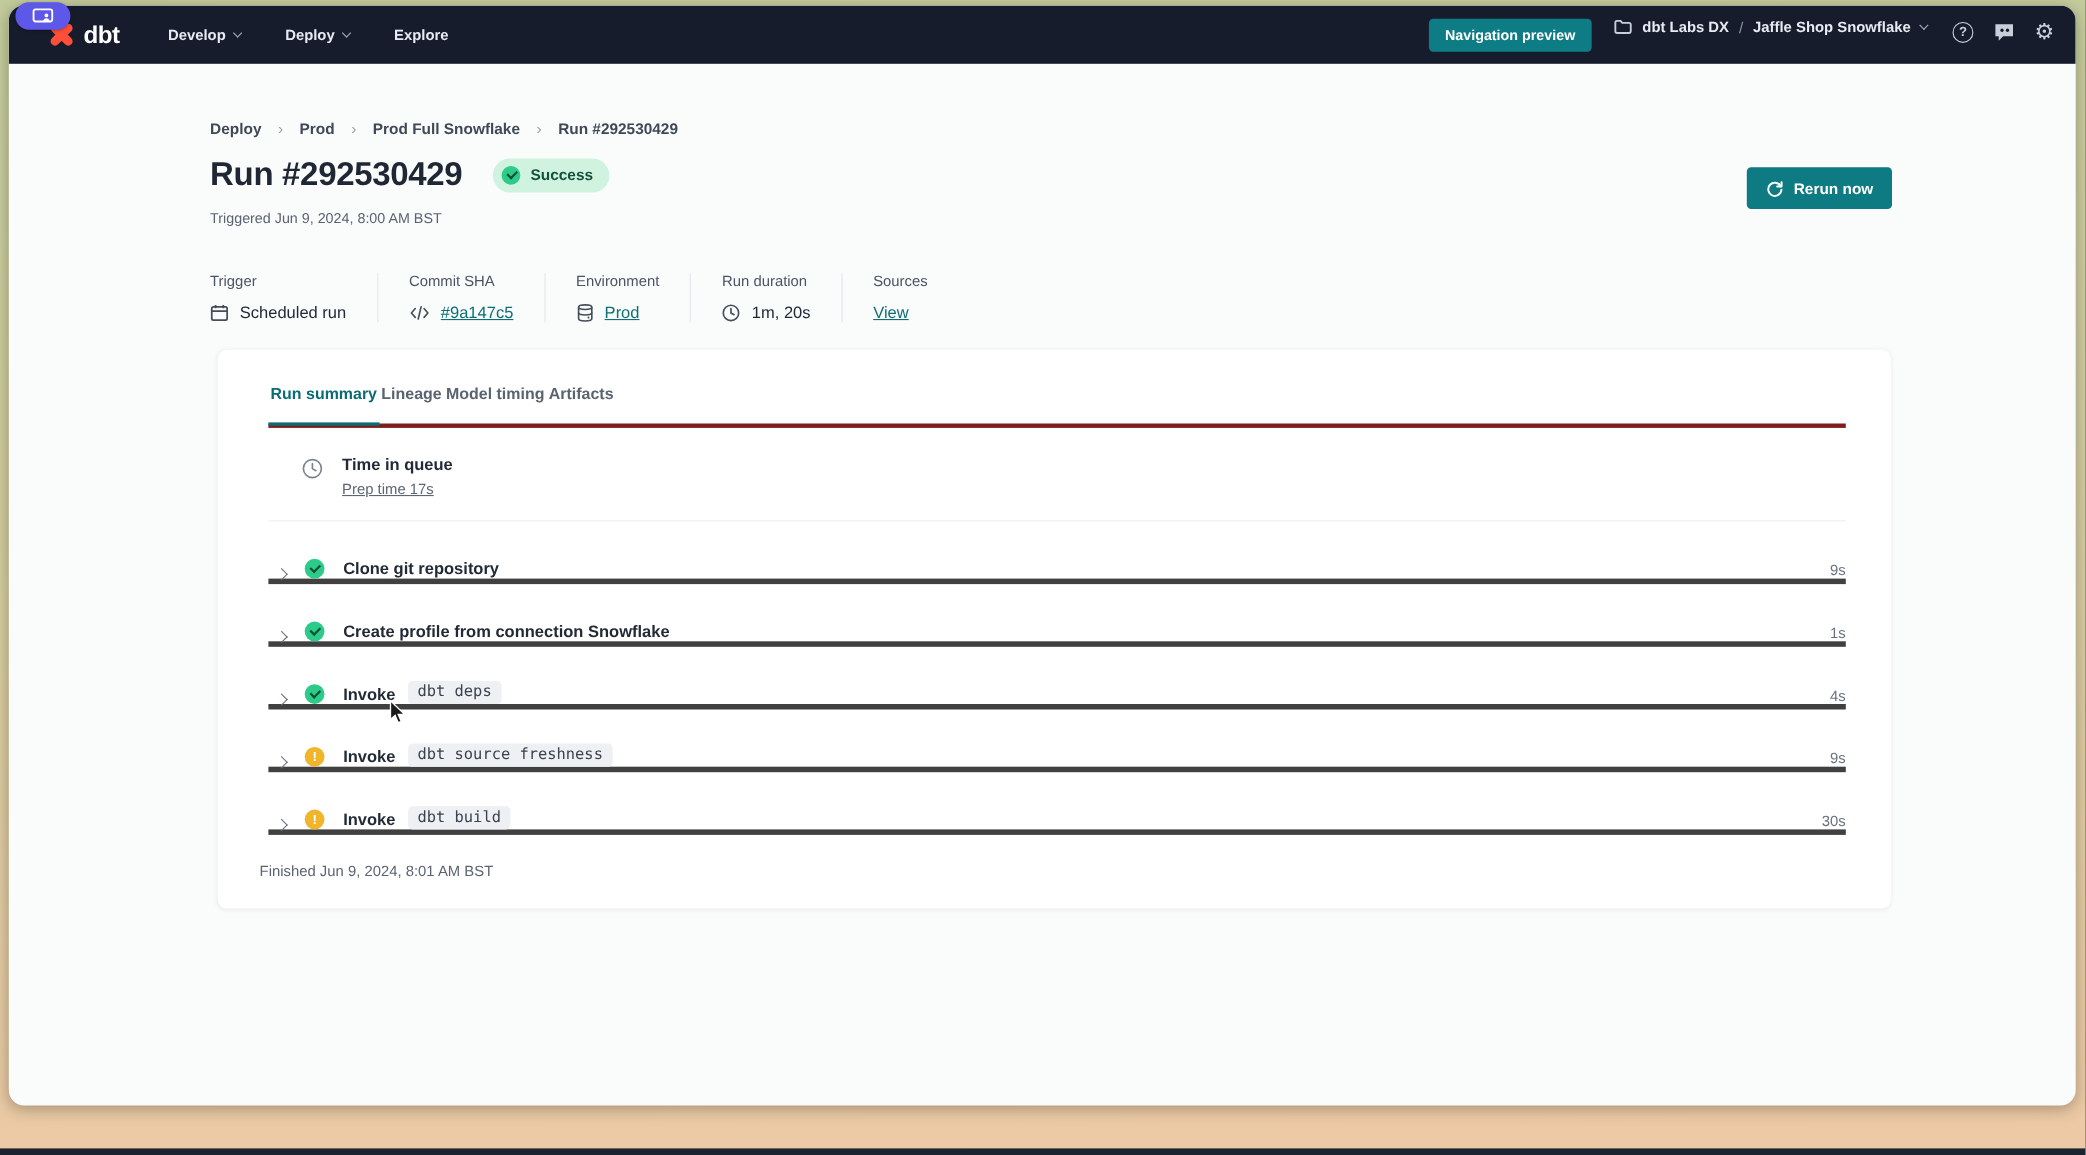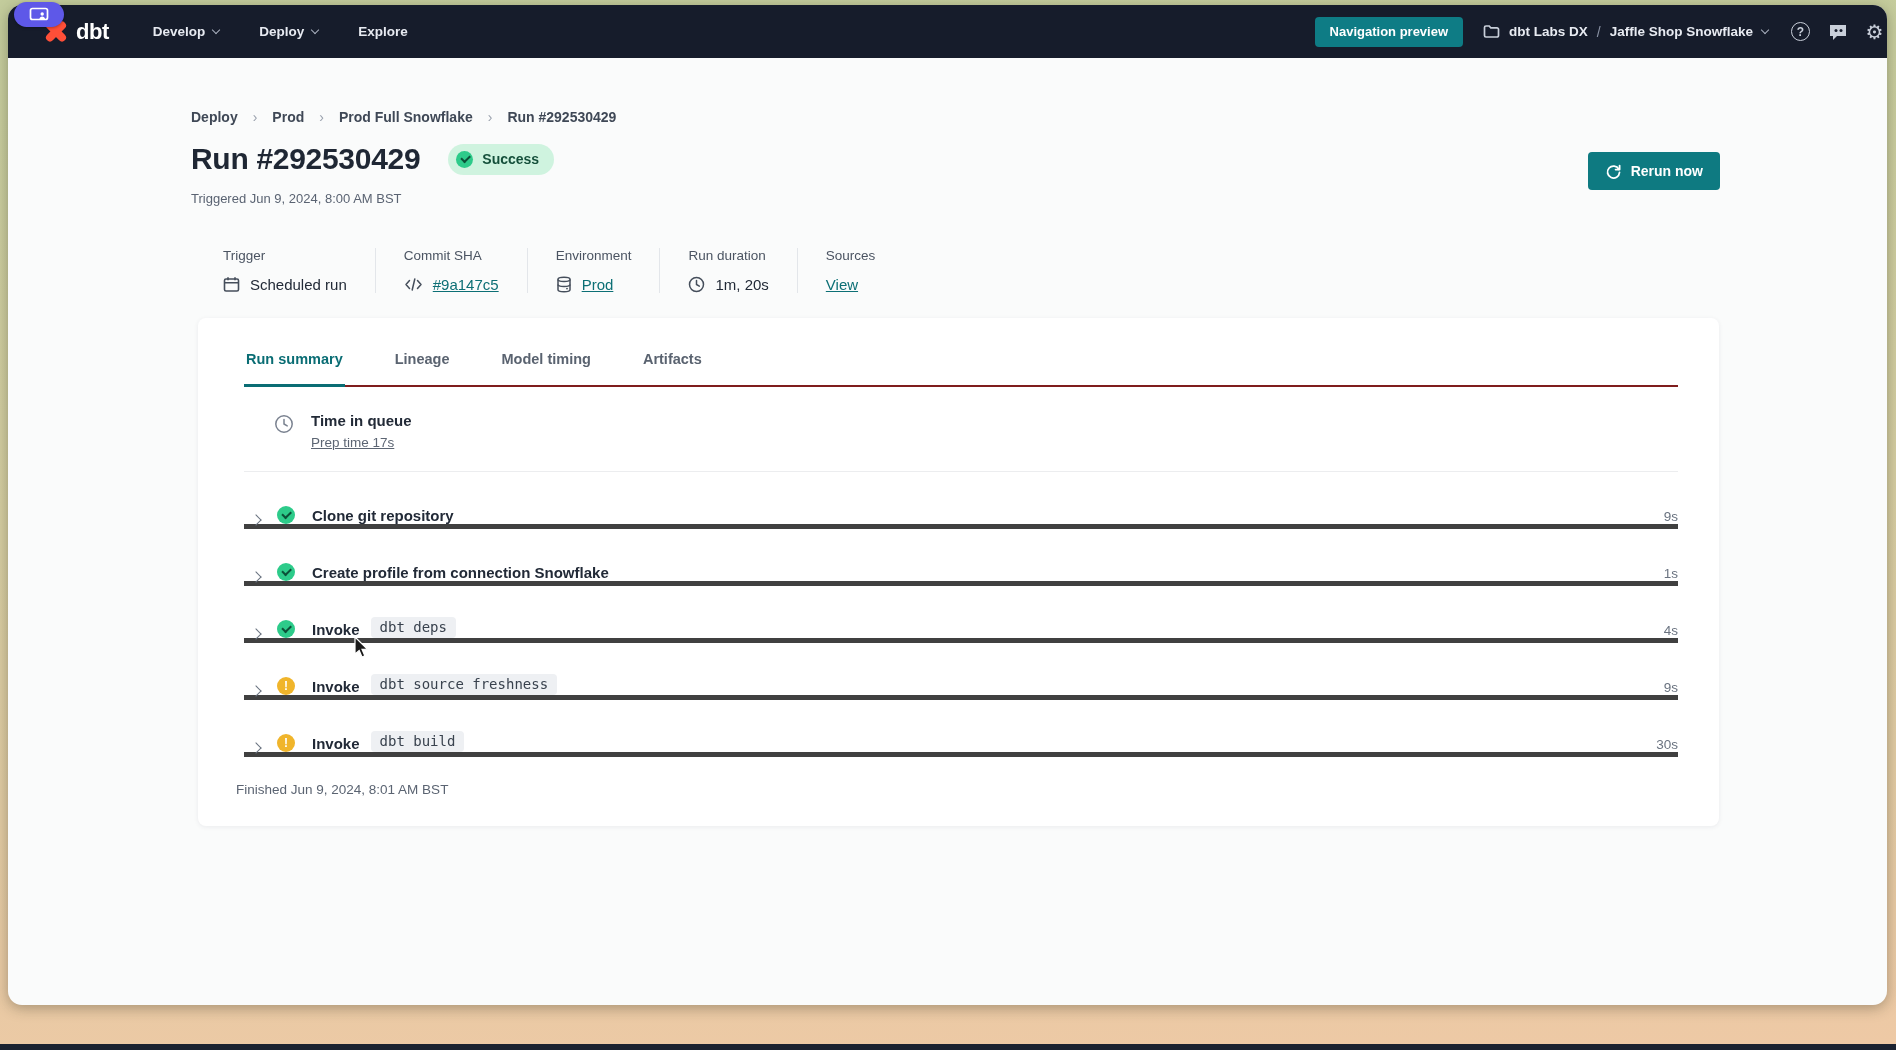--- a/index.html
+++ b/index.html
@@ -22,21 +22,21 @@
   .logo-x { width:27px; height:27px; position:relative; }
   .logo-x::before, .logo-x::after { content:""; position:absolute; left:10px; top:1px;
     width:8px; height:25px; background:#ff4f38; border-radius:4px; }
   .logo-x::before { transform:rotate(45deg); }
   .logo-x::after  { transform:rotate(-45deg); }
   .logo-text { color:#ffffff; font-size:22px; font-weight:700; letter-spacing:-0.5px; }
   .nav-items { display:flex; margin-left:44px; gap:40px; }
   .nav-item { color:#e7eaf1; font-size:13.5px; font-weight:700; display:flex; align-items:center; gap:8px; cursor:pointer; }
   .caret-down { width:6px; height:6px; border-right:1.7px solid #a9b0bf; border-bottom:1.7px solid #a9b0bf;
     transform:rotate(45deg); margin-top:-4px; }
-  .nav-right { margin-left:auto; display:flex; align-items:center; gap:12px; }
+  .nav-right { margin-left:auto; display:flex; align-items:flex-start; gap:12px; margin-right:16px; }
   .preview-btn { background:#0e7c85; color:#fff; border:none; height:30px; padding:0 15px;
     border-radius:4px; font-size:13px; font-weight:700; font-family:inherit; display:flex; align-items:center; }
   .acct { display:flex; align-items:center; gap:9px; color:#e8ebf2; font-size:13.5px; font-weight:700; margin:0 8px; }
   .acct .sep { color:#8b93a5; font-weight:400; font-size:14px; }
   .nav-iconbtn { width:25px; height:25px; display:flex; align-items:center; justify-content:center; color:#c9cfda; }
   .help-circ { width:19px; height:19px; border:1.7px solid #c9cfda; border-radius:50%;
     display:flex; align-items:center; justify-content:center; font-size:12px; font-weight:700; color:#c9cfda; }
   .help-circ::after { content:"?"; }
   .gear-glyph { font-size:20px; line-height:1; color:#c9cfda; }
   
@@ -49,31 +49,31 @@
   .status-badge { height:31px; border-radius:16px; background:#cff3df; display:flex; align-items:center;
     gap:9px; padding:0 15px 0 8px; font-size:14px; font-weight:700; color:#15503b; }
   .badge-check { width:17px; height:17px; border-radius:50%; background:#2dcb8a; position:relative; }
   .badge-check::after, .status-success::after { content:""; position:absolute; left:4.5px; top:4.8px;
     width:7px; height:3.6px; border-left:2px solid #0c5038; border-bottom:2px solid #0c5038; transform:rotate(-45deg); }
   .triggered { margin-top:15px; font-size:13px; color:#5a6372; }
   .rerun-btn { position:absolute; right:0; top:43px; height:38px; padding:12px 17px; background:#0e7a81;
     color:#fff; border:none; border-radius:4px; font-family:inherit; font-size:14px; font-weight:700;
     display:flex; align-items:center; gap:9px; }
   
-  .meta-row { margin-top:42px; display:flex;margin-left:32px; }
+  .meta-row { margin-top:42px; display:flex; }
   .meta-group { padding:0 28px; border-left:1px solid #e3e6ea; }
   .meta-group:first-child { padding-left:0; border-left:none; }
   .meta-label { font-size:13.5px; color:#4b5462; }
   .meta-value { margin-top:13px; display:flex; align-items:center; gap:10px; font-size:15px; color:#222a37; }
   .meta-link { color:#0c6f75; text-decoration:underline; font-weight:500; cursor:pointer; }
   .meta-icon { display:flex; align-items:center; color:#454e5b; }
   
   .card { position:absolute; left:190px; top:313px; width:1521px; height:508px; background:#ffffff;
     border-radius:8px; box-shadow:0 1px 5px rgba(25,35,50,.07); padding:0 41px 0 46px; }
-  .tabs { display:flex; gap:48px; padding-top:33px; border-bottom:2px solid #7f1d1d; }
+  .tabs { display:flex; padding-top:33px; border-bottom:4px solid #7f1d1d; }
   .tab { font-size:14.5px; font-weight:700; color:#5a6370; padding:0 2px 17px;
     border-bottom:3px solid transparent; margin-bottom:-2px; cursor:pointer; }
   .tab.active { color:#0a6d74; border-bottom-color:#0a6d74; }
   .queue-block { display:flex; gap:17px; padding:25px 0 21px 30px; border-bottom:1px solid #ecedef; }
   .queue-icon { margin-top:2px; color:#7a8290; display:flex; }
   .queue-title { font-size:15px; font-weight:700; color:#222a37; }
   .queue-link { margin-top:6px; font-size:13.5px; color:#5c6573; text-decoration:underline; cursor:pointer; }
   .step-row { display:flex; align-items:flex-end; height:57px; border-bottom:5px solid #404040; }
   .chev-right { width:8px; height:8px; border-top:1.8px solid #69727f; border-right:1.8px solid #69727f;
     transform:rotate(45deg); margin-left:8px; cursor:pointer; flex:none; }

